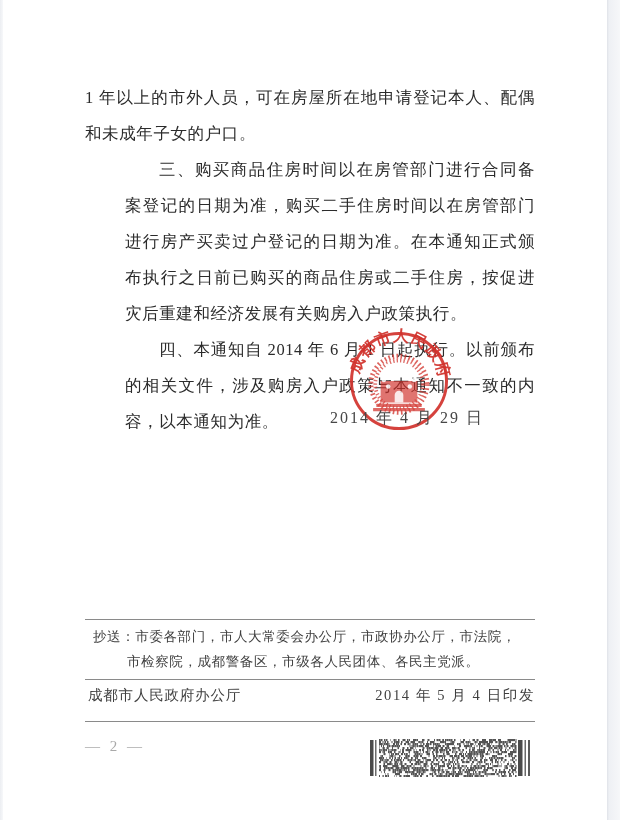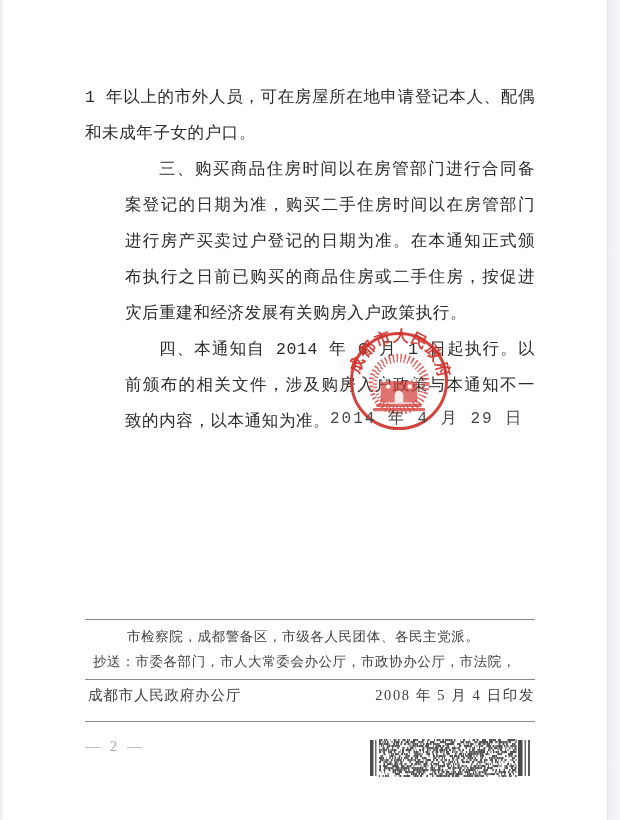--- a/index.html
+++ b/index.html
@@ -38,21 +38,21 @@
   }
 
   
   #body-text {
     position: absolute;
     left: 85px;
     top: 80px;
     width: 450px;
   }
   .para {
-    font-family: Liberation Mono, monospace;
+    font-family: Liberation Serif, serif;
     font-size: 16.5px;
     line-height: 36px;
     color: #2b2b2b;
     text-align: justify;
     text-justify: inter-character;
     letter-spacing: 0.6px;
     margin: 0;
     text-indent: 0;
   }
   .para.indent { text-indent: 34px; margin-left: 40px; }
@@ -72,21 +72,21 @@
     top: 7px;
     width: 122px;
     height: 108px;
     pointer-events: none;
   }
   #seal-date {
     position: absolute;
     left: 0px;
     top: 88px;
     width: 200px;
-    font-family: Liberation Mono, monospace;
+    font-family: Liberation Serif, serif;
     font-size: 16px;
     letter-spacing: 2.0px;
     color: #474747;
     white-space: nowrap;
   }
 
   
   #disclosure {
     position: absolute;
     left: 85px;
@@ -218,29 +218,29 @@
       </g>
     </svg>
 
     <div id="seal-date">2014 年 4 月 29 日</div>
   </div>
 
 
   <div class="rule" id="rule-1"></div>
 
   <div id="cc-block">
+    <div id="cc-line-1">抄送：市委各部门，市人大常委会办公厅，市政协办公厅，市法院，</div>
     <div id="cc-line-2">市检察院，成都警备区，市级各人民团体、各民主党派。</div>
-    <div id="cc-line-1">抄送：市委各部门，市人大常委会办公厅，市政协办公厅，市法院，</div>
   </div>
 
   <div class="rule" id="rule-2"></div>
 
   <div id="issuer-row">
     <span id="issuer-office">成都市人民政府办公厅</span>
-    <span id="print-date">2008 年 5 月 4 日印发</span>
+    <span id="print-date">2014 年 5 月 4 日印发</span>
   </div>
 
   <div class="rule" id="rule-3"></div>
 
   <div id="page-number">— 2 —</div>
 
   <svg id="barcode" viewBox="0 0 334 76" preserveAspectRatio="none">
     <rect x="0" y="0" width="334" height="76" fill="#ffffff"></rect>
 
     <rect x="4" y="2" width="7" height="72" fill="#4a4a4a"></rect>

